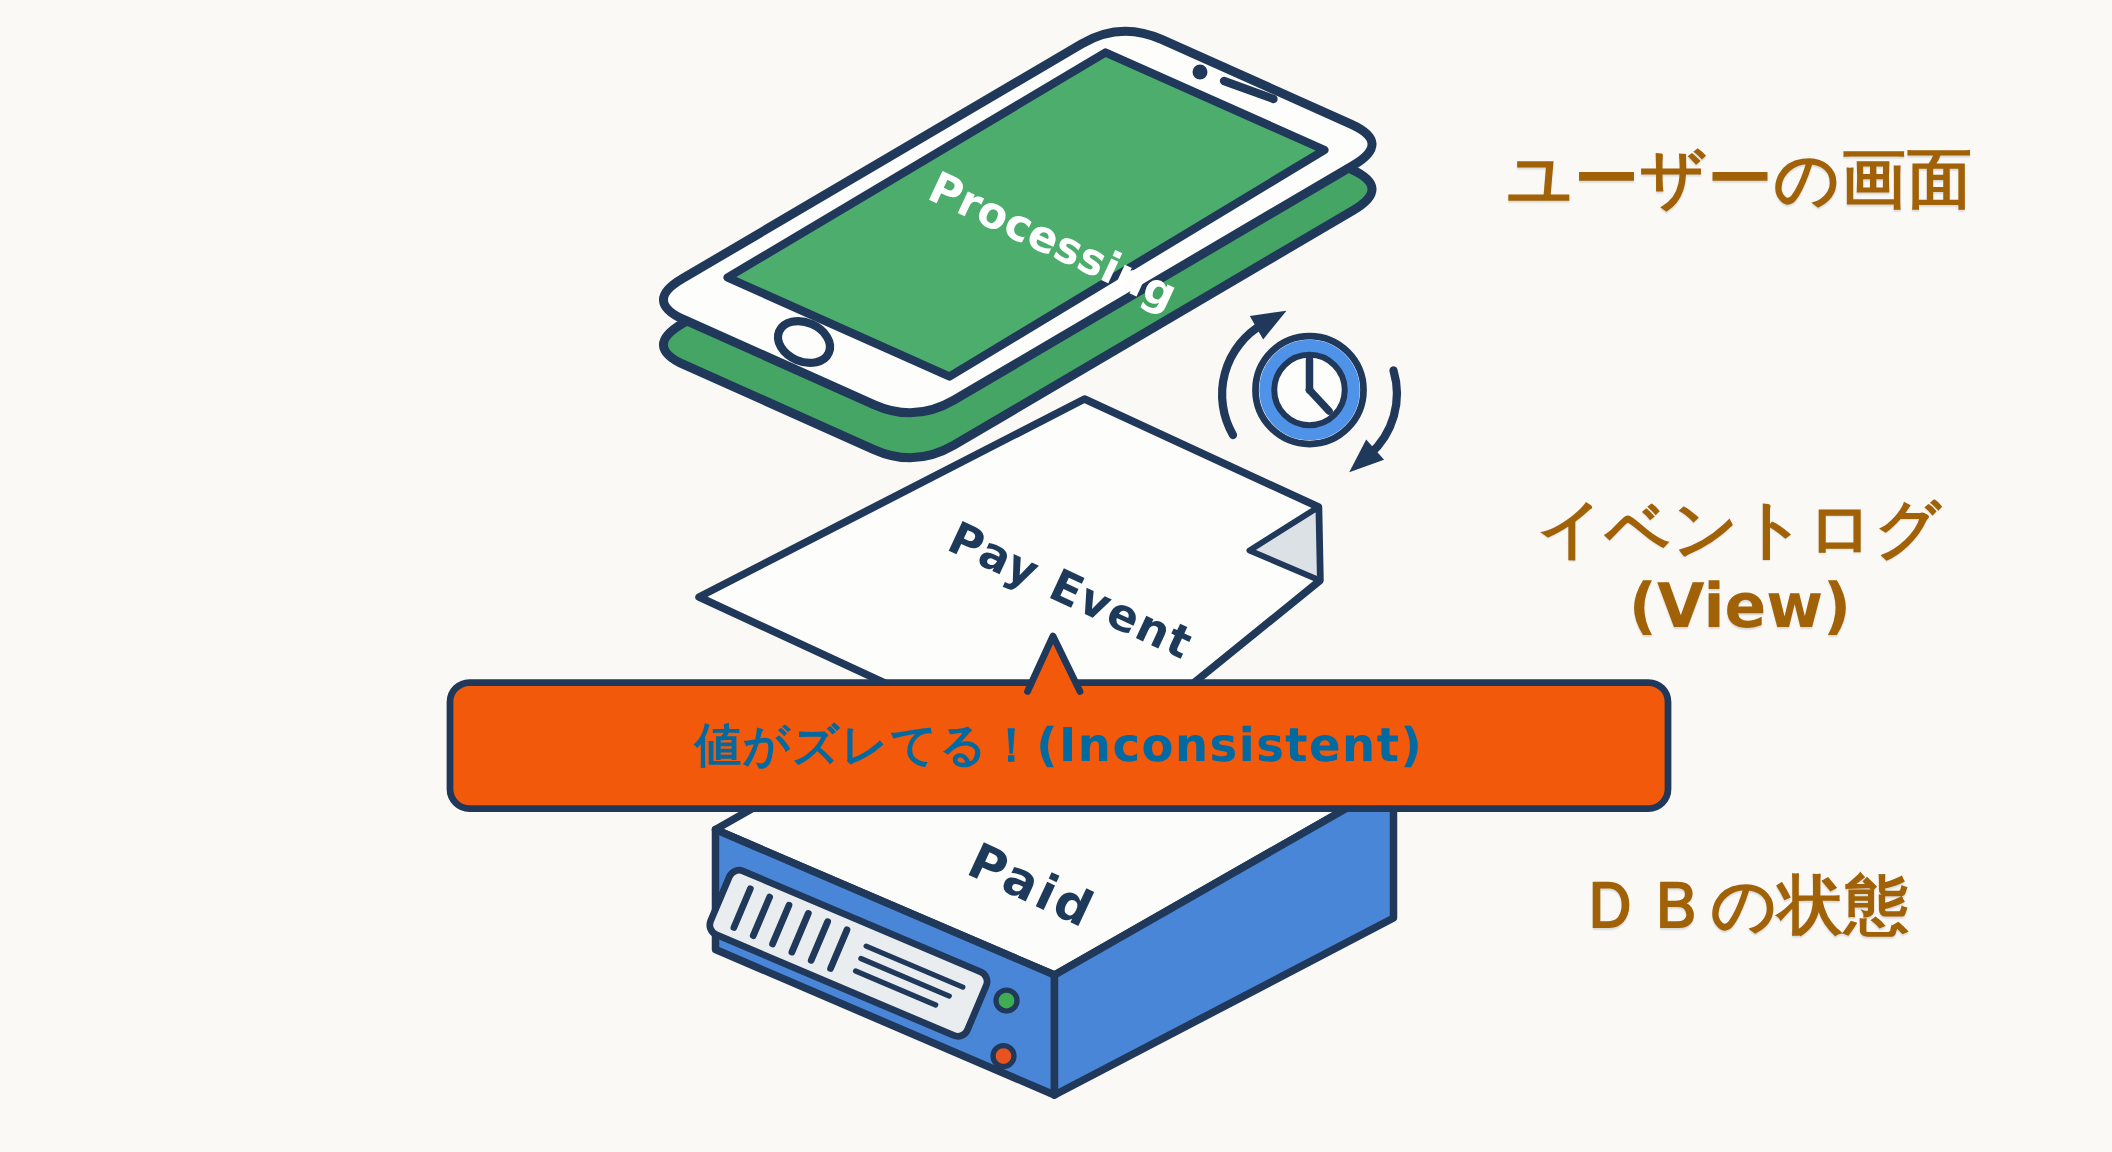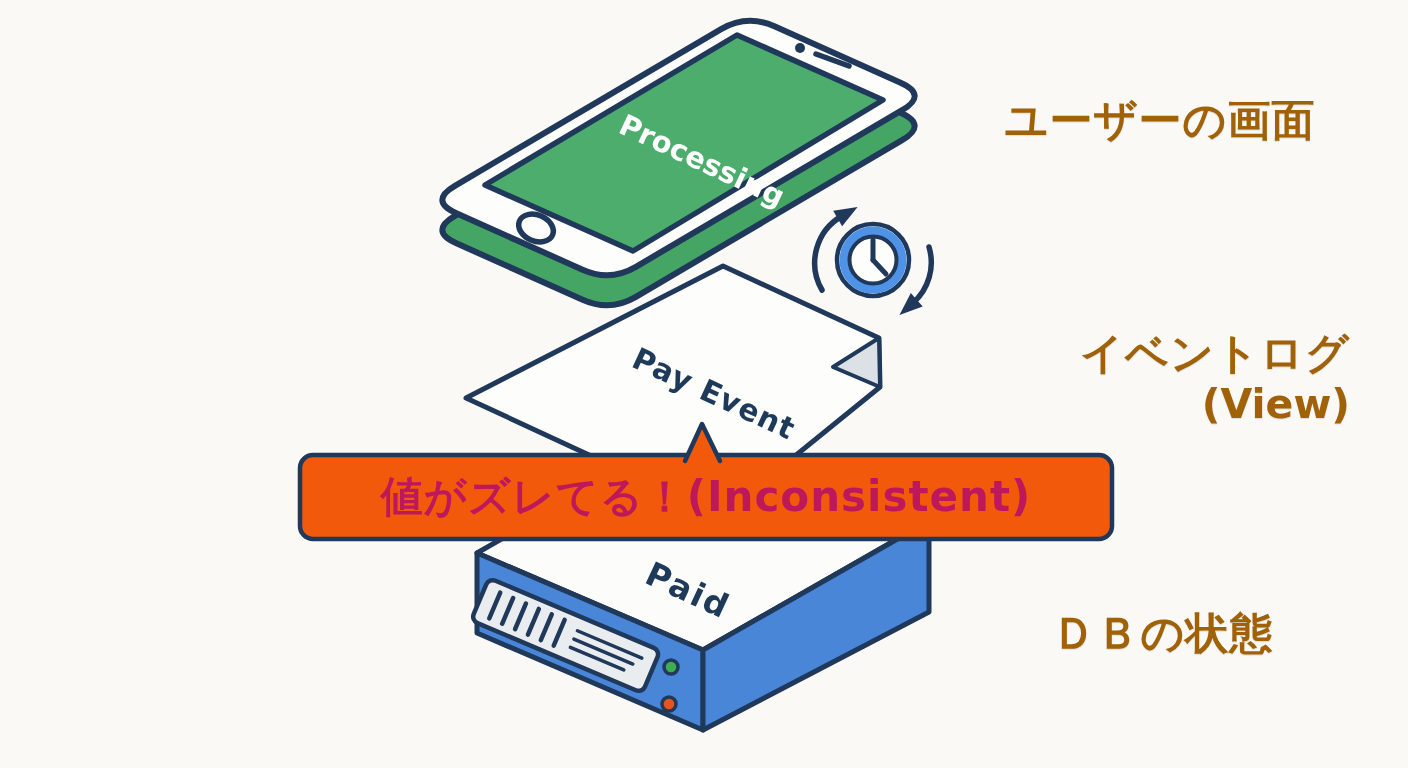--- a/index.html
+++ b/index.html
@@ -13,21 +13,21 @@
   .label{
     position:absolute;text-align:center;color:#a16207;font-weight:700;
     line-height:1.22;letter-spacing:1px;
     text-shadow:0 1px 1px rgba(120,130,140,0.25);
   }
   .label .l1{display:block;font-size:43px;}
   .label .l2{display:block;font-size:41px;letter-spacing:0;}
   .banner-text{
     position:absolute;left:300px;top:455px;width:812px;height:84px;
     display:flex;align-items:center;justify-content:center;
-    color:#be185d;font-weight:700;font-size:42px;letter-spacing:1px;
+    color:#0369a1;font-weight:700;font-size:31px;letter-spacing:1px;
     pointer-events:none;
   }
 </style>
 </head>
 <body>
 
 <div class="stage">
 
 <svg width="1408" height="768" viewBox="0 0 1408 768">
   <defs>
@@ -107,22 +107,22 @@
     <path d="M685,461 L702,424 L720,461" fill="#F2590B" stroke="#20395B" stroke-width="4.5" stroke-linecap="round" stroke-linejoin="round"></path>
   </g>
 </svg>
 
 <div class="banner-text">値がズレてる！(Inconsistent)</div>
 
 <div class="label" style="left:970px;top:94px;width:380px;">
   <span class="l1">ユーザーの画面</span>
 </div>
 
-<div class="label" style="left:970px;top:327px;width:380px;text-align:right;">
+<div class="label" style="left:970px;top:327px;width:380px;">
   <span class="l1">イベントログ</span>
   <span class="l2">(View)</span>
 </div>
 
-<div class="label" style="left:973px;top:578px;width:380px;margin-top:29px;">
+<div class="label" style="left:973px;top:578px;width:380px;">
   <span class="l1">ＤＢの状態</span>
 </div>
 
 </div>
 
 </body></html>

